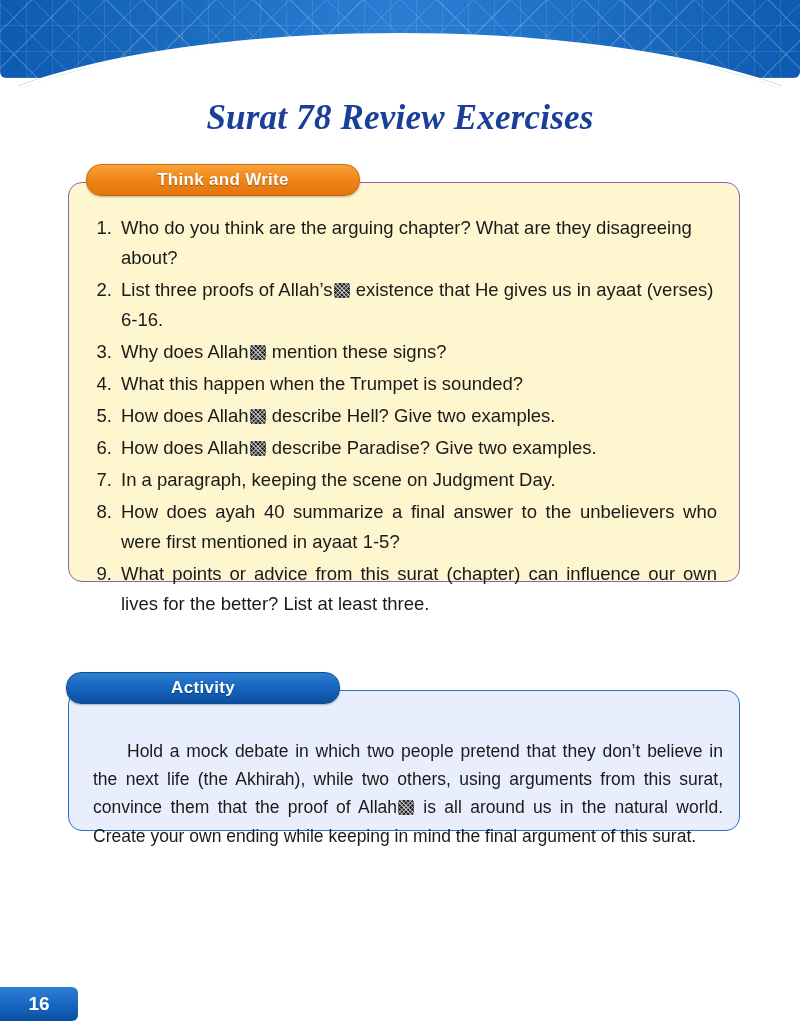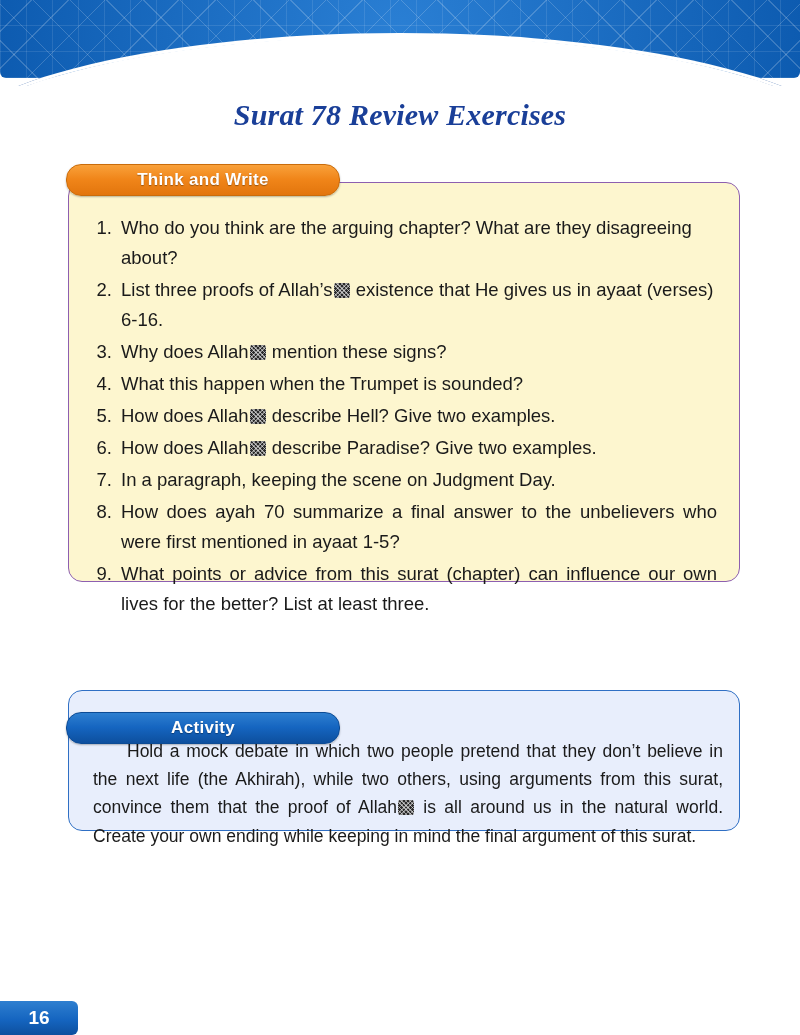--- a/index.html
+++ b/index.html
@@ -71,21 +71,21 @@
   
   .page-title {
     position: absolute;
     top: 98px;
     left: 0;
     width: 800px;
     text-align: center;
     font-family: "Liberation Serif", serif;
     font-style: italic;
     font-weight: bold;
-    font-size: 30px;
+    font-size: 35px;
     color: #1a3f98;
     letter-spacing: 0.2px;
   }
 
   
   .section {
     position: absolute;
   }
   .tab {
     position: absolute;
@@ -100,20 +100,21 @@
     color: #ffffff;
     font-size: 17px;
     font-weight: bold;
     letter-spacing: 0.3px;
     z-index: 3;
     box-shadow: 0 1px 2px rgba(0,0,0,0.28);
   }
   .tab.orange {
     background: linear-gradient(180deg, #f9a13a 0%, #f08519 48%, #e2750d 100%);
     border: 1px solid #c96c0b;
+    margin-left: 20px;
   }
   .tab.blue {
     background: linear-gradient(180deg, #2e7fd0 0%, #1565c0 48%, #0d4f9e 100%);
     border: 1px solid #0c4b95;
   }
   .tab-label {
     text-shadow: 0 1px 1px rgba(0,0,0,0.35);
   }
 
   .panel {
@@ -186,21 +187,21 @@
   }
   .activity-body .indent {
     display: inline-block;
     width: 34px;
   }
 
   
   .page-number-box {
     position: absolute;
     left: 0;
-    bottom: 0;
+    bottom: 14px;
     width: 78px;
     height: 34px;
     background: linear-gradient(180deg, #2e7fd0 0%, #1565c0 55%, #0d4f9e 100%);
     border-radius: 0 6px 6px 0;
     display: flex;
     align-items: center;
     justify-content: center;
     color: #ffffff;
     font-size: 19px;
     font-weight: bold;
@@ -245,37 +246,37 @@
         <li class="qa-item">
           <span class="qa-num">6.</span>
           <span class="qa-text">How does Allah<span class="swt"></span> describe Paradise? Give two examples.</span>
         </li>
         <li class="qa-item">
           <span class="qa-num">7.</span>
           <span class="qa-text">In a paragraph, keeping the scene on Judgment Day.</span>
         </li>
         <li class="qa-item">
           <span class="qa-num">8.</span>
-          <span class="qa-text justify">How does ayah 70 summarize a final answer to the unbelievers who were first mentioned in ayaat 1-5?</span>
+          <span class="qa-text justify">How does ayah 40 summarize a final answer to the unbelievers who were first mentioned in ayaat 1-5?</span>
         </li>
         <li class="qa-item">
           <span class="qa-num">9.</span>
           <span class="qa-text justify">What points or advice from this surat (chapter) can influence our own lives for the better? List at least three.</span>
         </li>
       </ol>
   </div>
   <div class="tab orange" style="left:-2px;">
     <span class="tab-label">Think and Write</span>
   </div>
 </div>
 
 <div class="section" style="left:68px; top:672px; width:672px; height:180px;">
   <div class="panel lightblue" style="width:672px; height:141px;">
     <p class="activity-body" id="activity-body"><span class="indent"></span>Hold a mock debate in which two people pretend that they don’t believe in the next life (the Akhirah), while two others, using arguments from this surat, convince them that the proof of Allah<span class="swt"></span> is all around us in the natural world. Create your own ending while keeping in mind the final argument of this surat.</p>
   </div>
-  <div class="tab blue" style="left:-2px;margin-top:40px;">
+  <div class="tab blue" style="left:-2px;">
     <span class="tab-label">Activity</span>
   </div>
 </div>
 
 <div class="page-number-box">
   <span>16</span>
 </div>
 
 </body></html>

